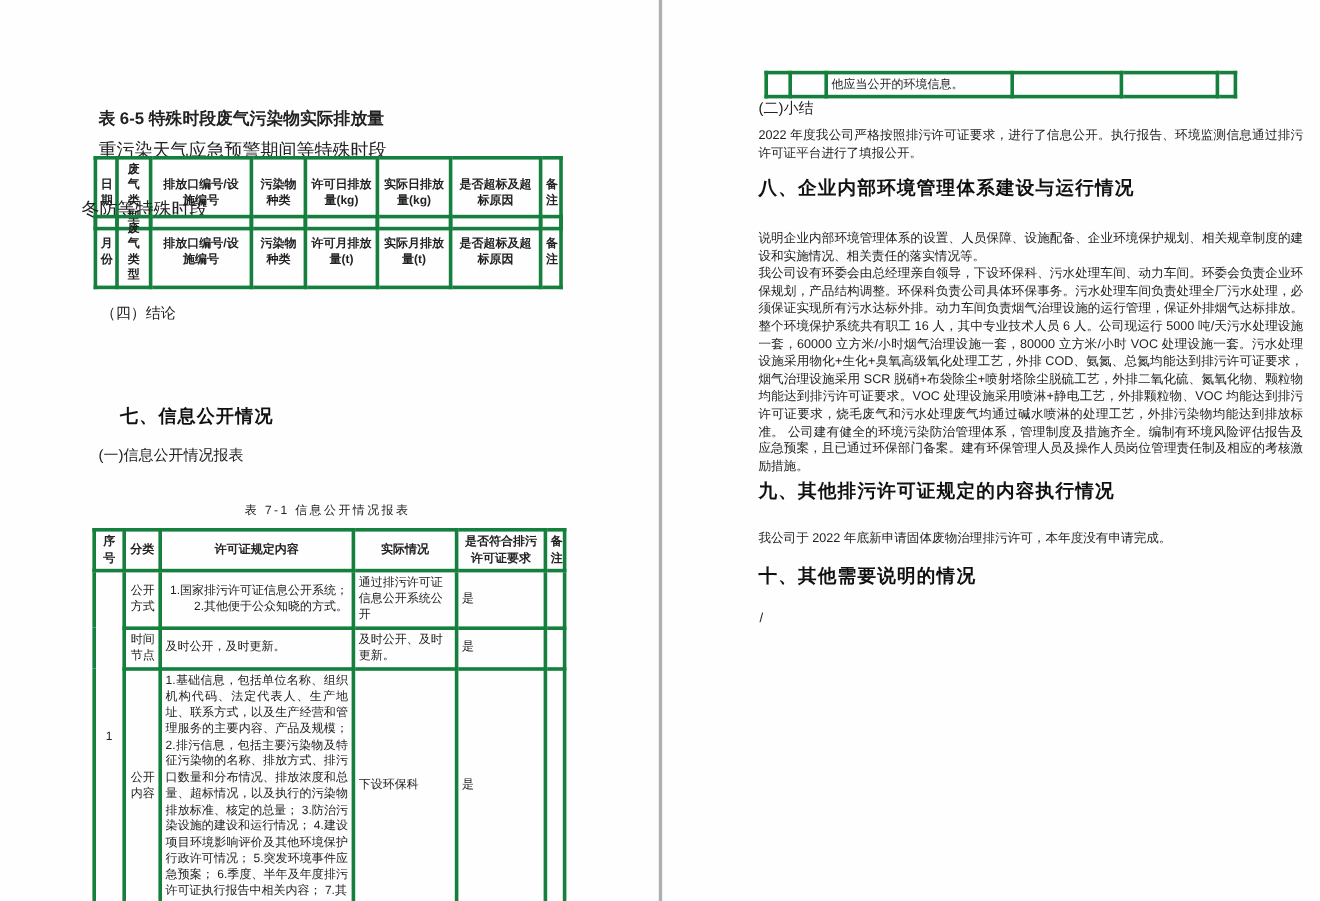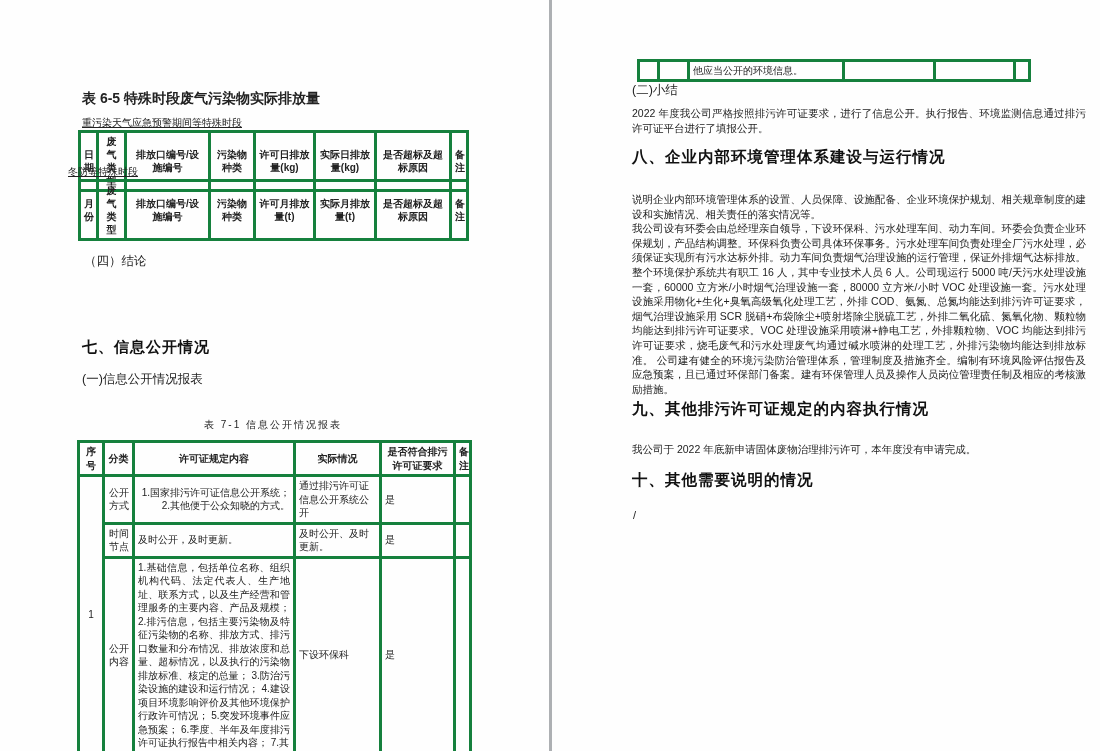--- a/index.html
+++ b/index.html
@@ -8,21 +8,21 @@
     background:#fefefe;
     font-family:"Liberation Sans", sans-serif;
     color:#1d1d1d;
   }
   .page{position:absolute;top:0;height:751px;background:#fefefe;}
   .page-left{left:0;width:549px;}
   .page-right{left:552px;width:548px;}
   .divider{position:absolute;top:0;left:549px;width:3px;height:751px;background:#adb0b3;}
   .abs{position:absolute;}
   .caption{font-size:14px;font-weight:600;color:#222;}
-  .small-label{font-size:10px;color:#222;text-decoration:underline;}
+  .small-label{font-size:15px;color:#222;}
   .body-text{font-size:11px;line-height:14.5px;text-align:justify;color:#222;}
   .body-text-r{font-size:10.5px;line-height:14.6px;text-align:justify;color:#222;}
   .sub-heading{font-size:12.5px;color:#222;}
   .big-heading{font-size:15px;font-weight:bold;color:#111;letter-spacing:1px;}
   table{border-collapse:collapse;table-layout:fixed;}
   .doc-table{font-size:10px;line-height:13px;color:#222;}
   .doc-table td,.doc-table th{
     border:3px solid #15803d;padding:2px 3px;vertical-align:middle;
     overflow:hidden;font-weight:normal;
   }
@@ -110,21 +110,21 @@
 标原因</th>
         <th class="pre">备
 注</th>
       </tr>
     </tbody>
       </table>
 
     <div class="abs sub-heading" style="left:84px;top:253px;">（四）结论</div>
 
 
-    <div class="abs big-heading" style="left:82px;top:338px;">七、信息公开情况</div>
+    <div class="abs big-heading" style="left:100px;top:338px;">七、信息公开情况</div>
 
     <div class="abs sub-heading" style="left:82px;top:371px;">(一)信息公开情况报表</div>
 
     <div class="abs t71-caption" style="left:78px;top:418px;width:390px;">表 7-1 信息公开情况报表</div>
 
     <table class="abs doc-table t71" style="left:77px;top:440px;width:392px;">
       <colgroup>
         <col style="width:25px">
           <col style="width:30px">
           <col style="width:161px">

